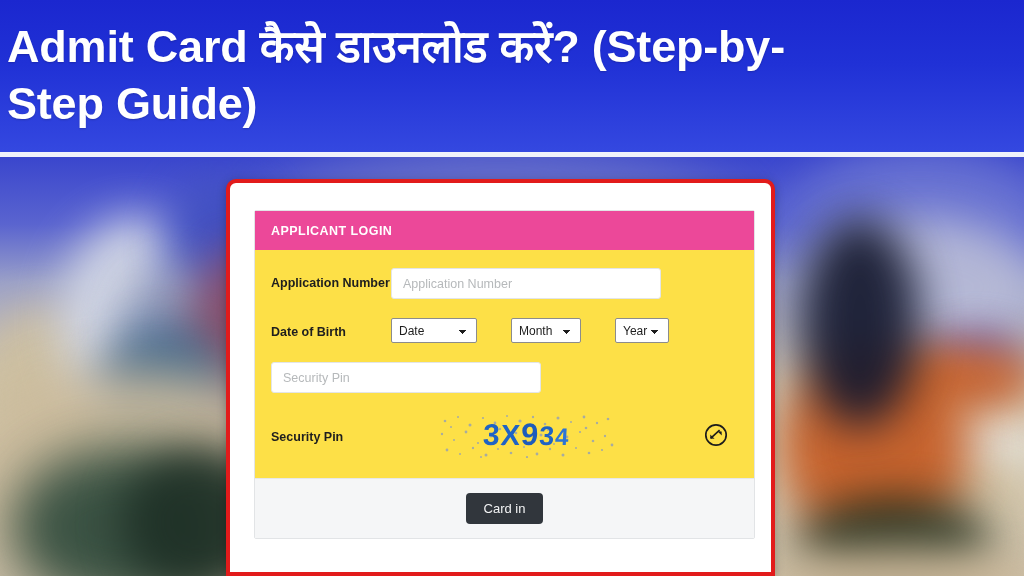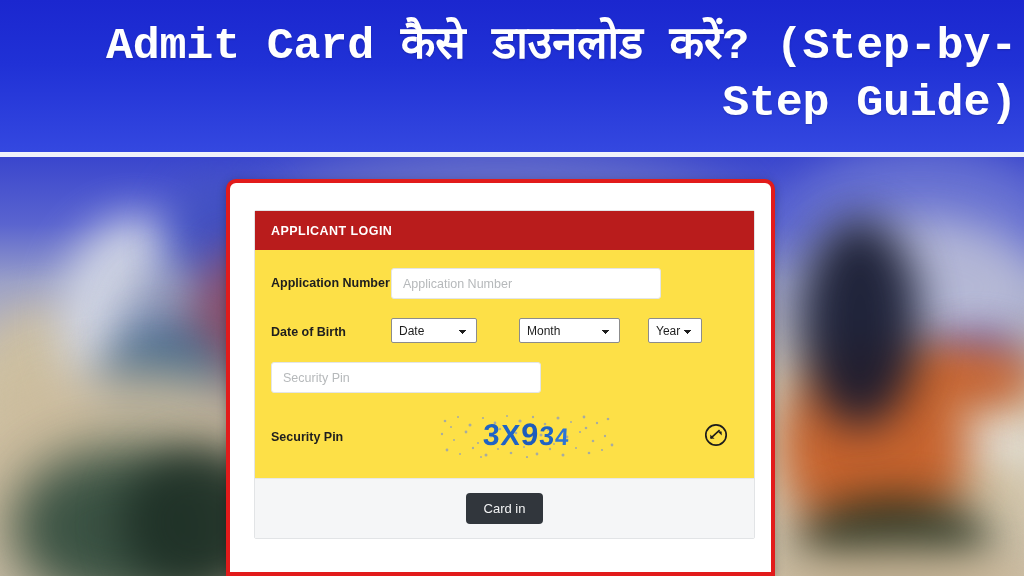--- a/index.html
+++ b/index.html
@@ -26,23 +26,23 @@
     width: 1024px;
     height: 152px;
     background: linear-gradient(180deg, #1b27cf 0%, #2031d6 42%, #3448e0 100%);
     display: flex;
     align-items: center;
     justify-content: center;
     overflow: hidden;
   }
   .banner-title {
     width: 1010px;
-    text-align: right;
+    text-align: left;
     color: #ffffff;
-    font-family: Liberation Mono, monospace;
+    font-family: Liberation Sans, sans-serif;
     font-weight: 700;
     font-size: 45px;
     line-height: 1.26;
     letter-spacing: -0.2px;
     text-shadow: 0 1px 2px rgba(0,0,0,0.18);
     white-space: pre-line;
   }
 
   .banner-rule {
     position: absolute;
@@ -121,21 +121,21 @@
     left: 24px;
     top: 27px;
     width: 501px;
     background: #ffffff;
     border: 1px solid #e2e4e6;
     border-radius: 2px;
   }
 
   .login-head {
     height: 39px;
-    background: #b91c1c;
+    background: #ec4899;
     display: flex;
     align-items: center;
     padding-left: 16px;
   }
   .login-head-text {
     color: #ffffff;
     font-size: 12.5px;
     font-weight: 700;
     letter-spacing: 0.45px;
   }
@@ -170,21 +170,21 @@
     border-radius: 3px;
     background: #ffffff;
     font-family: "Liberation Sans", sans-serif;
     font-size: 12.5px;
     color: #2b2b2b;
     padding: 0 11px;
     outline: none;
   }
   .ftext::placeholder { color: #b6b9bb; }
 
-  .dob-group { display: flex; align-items: flex-start; gap: 8px; }
+  .dob-group { display: flex; align-items: flex-start; gap: 0; }
 
   .fselect {
     height: 25px;
     border: 1px solid #8c8c8c;
     border-radius: 2px;
     background: #ffffff;
     font-family: "Liberation Sans", sans-serif;
     font-size: 12px;
     color: #1d1d1d;
     padding: 0 5px 0 7px;
@@ -194,21 +194,21 @@
     background-image:
       linear-gradient(45deg, transparent 50%, #1d1d1d 50%),
       linear-gradient(135deg, #1d1d1d 50%, transparent 50%);
     background-position:
       calc(100% - 13px) 11px,
       calc(100% - 9px) 11px;
     background-size: 4px 4px, 4px 4px;
     background-repeat: no-repeat;
   }
   .sel-date  { width: 86px; margin-right: 34px; }
-  .sel-month { width: 101px; margin-right: 20px; }
+  .sel-month { width: 70px; margin-right: 34px; }
   .sel-year  { width: 54px; }
 
   
   .captcha-row { display: flex; align-items: center; }
   .captcha-wrap {
     width: 270px;
     display: flex;
     align-items: center;
     justify-content: center;
     position: relative;

